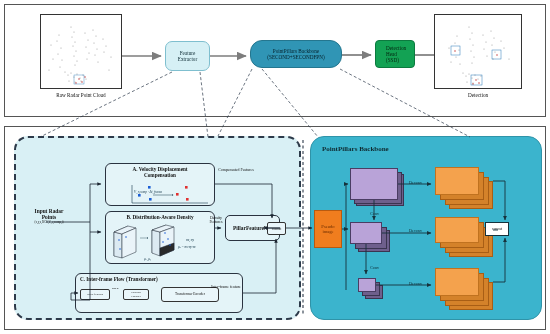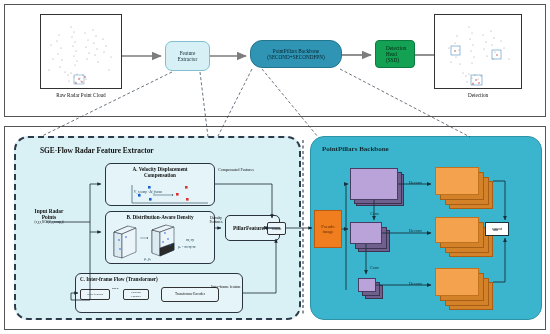--- a/index.html
+++ b/index.html
@@ -219,21 +219,20 @@
     <div style="text-align:left;padding-left:2px;">
       <div>Detection</div>
       <div>Head</div>
       <div>(SSD)</div>
     </div>
   </div>
 
   <div class="abs" id="bottom-frame"></div>
 
   <div class="abs" id="sge-panel"></div>
-  <div class="abs" id="sge-title">SGE-Flow Radar Feature Extractor</div>
 
   <div class="abs" style="left:18px;top:208px;width:62px;text-align:center;">
     <div style="font-size:5.4px;font-weight:bold;color:#111;">Input Radar</div>
     <div style="font-size:5.4px;font-weight:bold;color:#111;">Points</div>
     <div style="font-size:3.1px;color:#111;">(x,y,z,RCS,V_r,comp,t)</div>
   </div>
 
   <div class="abs subbox" id="boxA">
     <div class="subtitle" style="margin-top:2px;">
       <div>A. Velocity Displacement</div>

